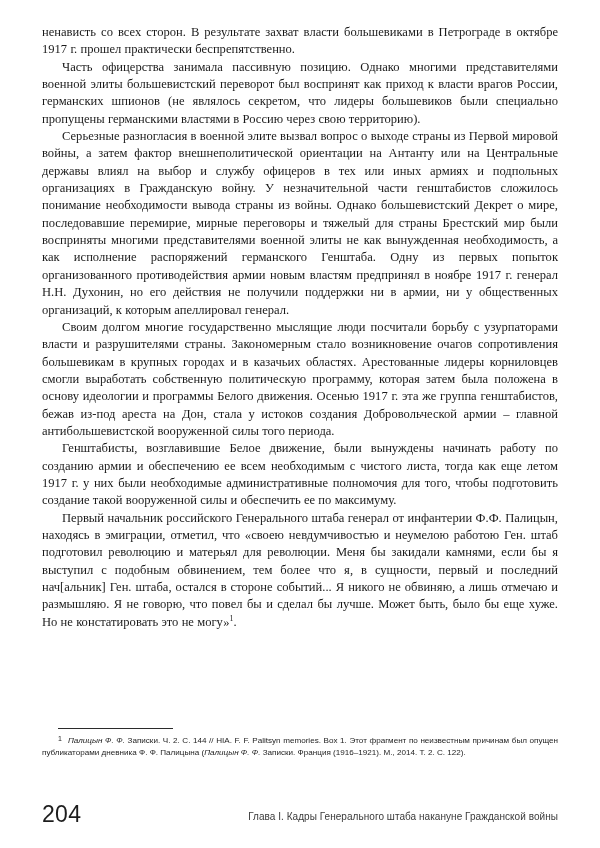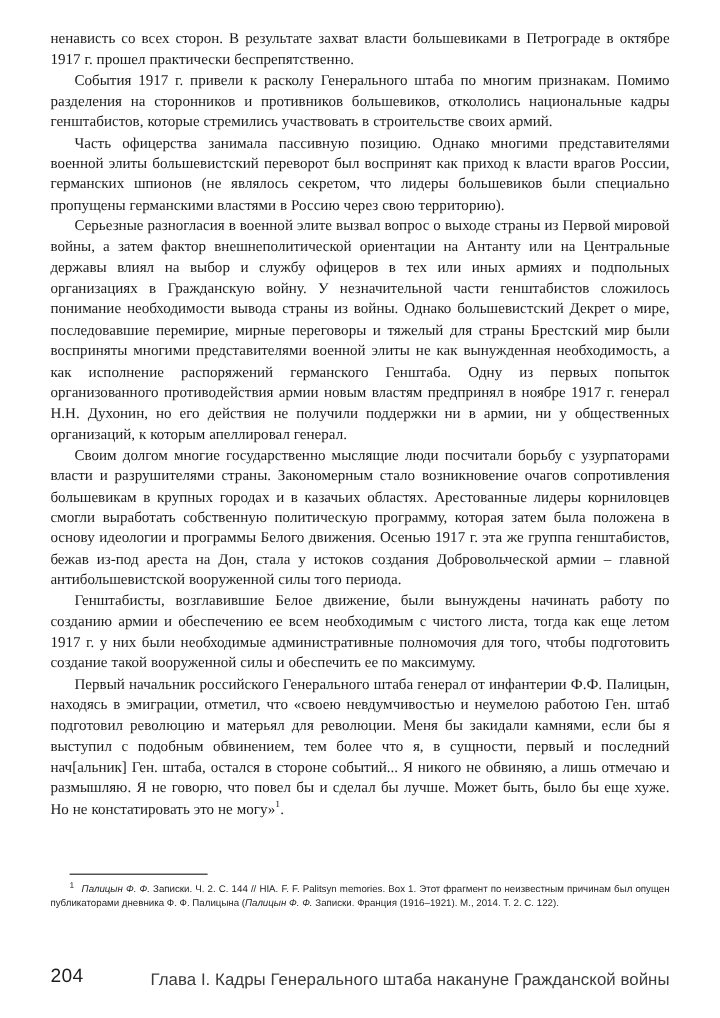--- a/index.html
+++ b/index.html
@@ -80,46 +80,45 @@
     left: 42px;
     top: 802px;
     width: 516px;
     height: 34px;
   }
   .page-number {
     position: absolute;
     left: 0;
     top: 0;
     font-family: "Liberation Sans", "DejaVu Sans", sans-serif;
-    font-size: 16px;
+    font-size: 23px;
     line-height: 24px;
     color: #1d1d1d;
     letter-spacing: 0.3px;
   }
   .running-head {
     position: absolute;
     right: 0;
     top: 9px;
     font-family: "Liberation Sans", "DejaVu Sans", sans-serif;
-    font-size: 14px;
+    font-size: 10px;
     line-height: 11px;
     color: #3a3a3a;
     letter-spacing: 0.05px;
     white-space: nowrap;
   }
 </style>
 </head>
 <body>
 
 <div class="page">
 
   <div class="content">
     <div class="body-text">
       <p class="no-indent">ненависть со всех сторон. В результате захват власти большевиками в Петрограде в октябре 1917 г. прошел практически беспрепятственно.</p>
-      <p>События 1917 г. привели к расколу Генерального штаба по многим признакам. Помимо разделения на сторонников и противников большевиков, откололись национальные кадры генштабистов, которые стремились участвовать в строительстве своих армий.</p>
       <p>Часть офицерства занимала пассивную позицию. Однако многими представителями военной элиты большевистский переворот был воспринят как приход к власти врагов России, германских шпионов (не являлось секретом, что лидеры большевиков были специально пропущены германскими властями в Россию через свою территорию).</p>
       <p>Серьезные разногласия в военной элите вызвал вопрос о выходе страны из Первой мировой войны, а затем фактор внешнеполитической ориентации на Антанту или на Центральные державы влиял на выбор и службу офицеров в тех или иных армиях и подпольных организациях в Гражданскую войну. У незначительной части генштабистов сложилось понимание необходимости вывода страны из войны. Однако большевистский Декрет о мире, последовавшие перемирие, мирные переговоры и тяжелый для страны Брестский мир были восприняты многими представителями военной элиты не как вынужденная необходимость, а как исполнение распоряжений германского Генштаба. Одну из первых попыток организованного противодействия армии новым властям предпринял в ноябре 1917 г. генерал Н.Н. Духонин, но его действия не получили поддержки ни в армии, ни у общественных организаций, к которым апеллировал генерал.</p>
       <p>Своим долгом многие государственно мыслящие люди посчитали борьбу с узурпаторами власти и разрушителями страны. Закономерным стало возникновение очагов сопротивления большевикам в крупных городах и в казачьих областях. Арестованные лидеры корниловцев смогли выработать собственную политическую программу, которая затем была положена в основу идеологии и программы Белого движения. Осенью 1917 г. эта же группа генштабистов, бежав из-под ареста на Дон, стала у истоков создания Добровольческой армии – главной антибольшевистской вооруженной силы того периода.</p>
       <p>Генштабисты, возглавившие Белое движение, были вынуждены начинать работу по созданию армии и обеспечению ее всем необходимым с чистого листа, тогда как еще летом 1917 г. у них были необходимые административные полномочия для того, чтобы подготовить создание такой вооруженной силы и обеспечить ее по максимуму.</p>
       <p><span>Первый начальник российского Генерального штаба генерал от инфантерии Ф.Ф. Палицын, находясь в эмиграции, отметил, что «своею невдумчивостью и неумелою работою Ген. штаб подготовил революцию и матерьял для революции. Меня бы закидали камнями, если бы я выступил с подобным обвинением, тем более что я, в сущности, первый и последний нач[альник] Ген. штаба, остался в стороне событий... Я никого не обвиняю, а лишь отмечаю и размышляю. Я не говорю, что повел бы и сделал бы лучше. Может быть, было бы еще хуже. Но не констатировать это не могу»</span><sup class="fn-ref">1</sup><span>.</span></p>
     </div>
   </div>
 
   <div class="footnote-block">
     <div class="footnote-rule"></div>

